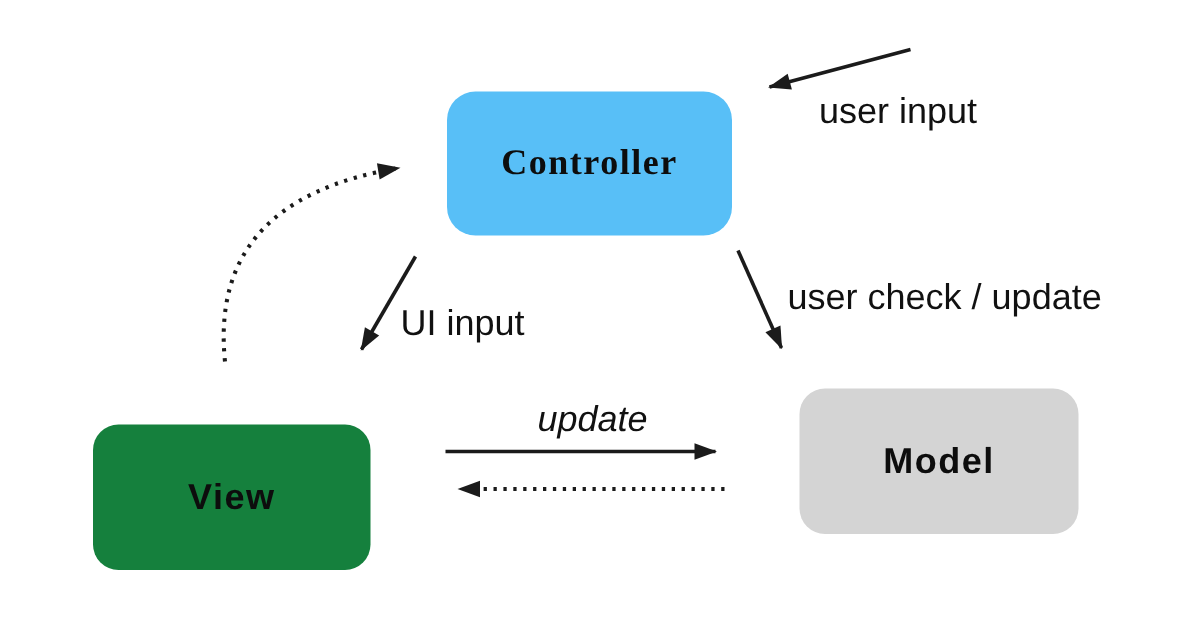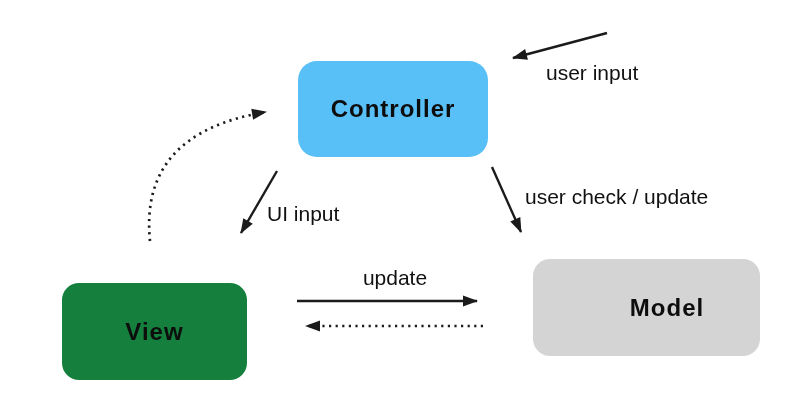--- a/index.html
+++ b/index.html
@@ -60,28 +60,28 @@
     height: 97px;
   }
   .node-label {
     font-weight: 700;
     font-size: 24px;
     letter-spacing: 1px;
     color: #0d0d0d;
   }
   .edge-label {
     position: absolute;
-    font-size: 21px;
+    font-size: 24px;
     color: #111111;
     white-space: nowrap;
   }
   .lbl-user-input   { left: 546px; top: 61px;  }
   .lbl-ui-update    { left: 267px; top: 202px; }
   .lbl-data-check   { left: 525px; top: 185px; }
-  .lbl-update       { left: 340px; top: 266px; width: 110px; text-align: center; }
+  .lbl-update       { left: 340px; top: 266px; width: 110px; text-align: center; font-style: italic; }
 </style>
 </head>
 <body>
 
 <div class="stage">
 
   <svg class="arrow-layer" viewBox="0 0 789 413" xmlns="http://www.w3.org/2000/svg">
     <defs>
       <marker id="ah" markerUnits="userSpaceOnUse" markerWidth="17" markerHeight="14" refX="15" refY="7" orient="auto">
         <path d="M1,1.5 L16,7 L1,12.5 Z" fill="#1b1b1b"></path>
@@ -94,29 +94,29 @@
 
     <path class="edge" d="M277,171 L241,233" marker-end="url(#ah)"></path>
 
     <path class="edge" d="M492,167 L521,232" marker-end="url(#ah)"></path>
 
     <path class="edge" d="M297,301 L477,301" marker-end="url(#ah)"></path>
 
     <path class="edge dotted" d="M483,326 L306,326" marker-end="url(#ah)"></path>
   </svg>
 
-  <div class="node node-controller" style="background-color: rgb(88, 191, 247);">
+  <div class="node node-controller" style="background-color: rgb(88, 191, 247); font-family: Liberation Serif, serif;">
     <span class="node-label">Controller</span>
   </div>
 
   <div class="node node-view" style="background-color: #15803d; margin-top: 24px;">
     <span class="node-label">View</span>
   </div>
 
-  <div class="node node-model" style="background-color: rgb(212, 212, 212); padding-left: 41px;">
+  <div class="node node-model" style="background-color: rgb(212, 212, 212);">
     <span class="node-label">Model</span>
   </div>
 
   <div class="edge-label lbl-user-input">user input</div>
 
   <div class="edge-label lbl-ui-update">UI input</div>
 
   <div class="edge-label lbl-data-check">user check / update</div>
 
   <div class="edge-label lbl-update">update</div>

